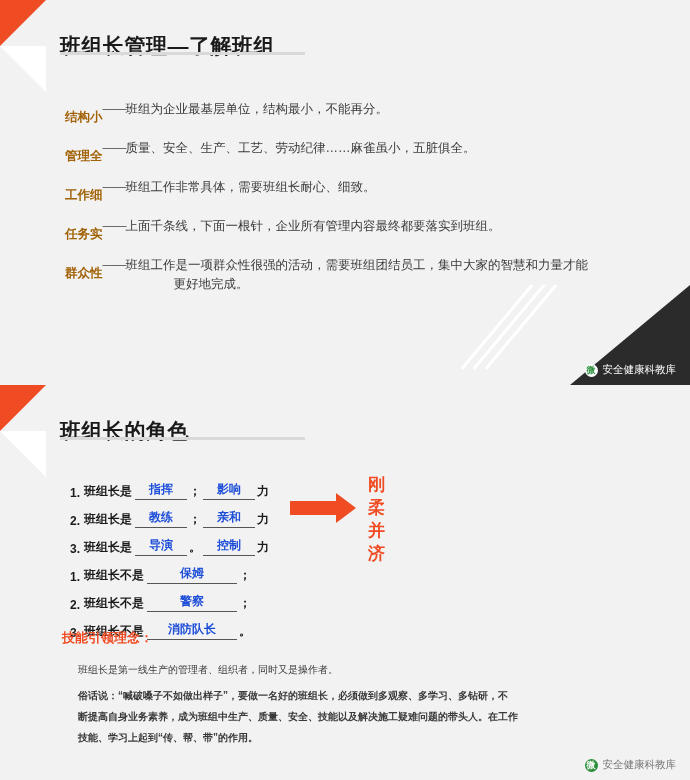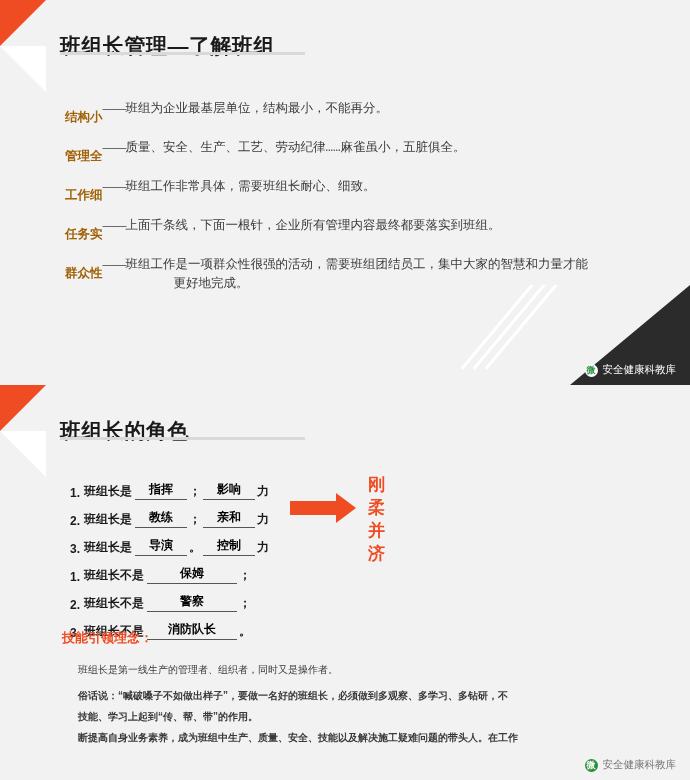--- a/index.html
+++ b/index.html
@@ -93,21 +93,20 @@
     margin-top: 8px;
   }
   .kv-dash {
     color: #555;
     flex: 0 0 auto;
     letter-spacing: -1px;
   }
   .kv-val {
     color: #3a3a3a;
     flex: 1 1 auto;
-    font-family: Liberation Mono, monospace;
   }
   .kv-val .cont {
     display: block;
     padding-left: 48px;
   }
 
   
   .dark-wedge {
     position: absolute;
     right: 0;
@@ -174,21 +173,21 @@
     color: #1a1a1a;
     margin-bottom: 9px;
     white-space: nowrap;
   }
   .num-row .idx { margin-right: 4px; }
   .num-row .lead { margin-right: 3px; }
   .blank {
     display: inline-block;
     border-bottom: 1px solid #555;
     text-align: center;
-    color: #000000;
+    color: #1d4ed8;
     font-weight: bold;
     padding: 0 2px 1px 2px;
   }
   .b-w1 { min-width: 48px; }
   .b-w3 { min-width: 86px; }
   .sep { color: #1a1a1a; margin: 0 2px; }
   .tail { color: #1a1a1a; margin-left: 2px; }
 
   .arrow-block {
     position: absolute;
@@ -385,22 +384,22 @@
       <div>并</div>
       <div>济</div>
     </div>
 
     <div class="sec-head">技能引领理念：</div>
 
     <div class="para para-1">班组长是第一线生产的管理者、组织者，同时又是操作者。</div>
 
     <div class="para para-2">
       <span class="ind">俗话说：“喊破嗓子不如做出样子”，要做一名好的班组长，必须做到多观察、多学习、多钻研，不</span>
+      <span class="ind">断提高自身业务素养，成为班组中生产、质量、安全、技能以及解决施工疑难问题的带头人。在工作</span>
       <span class="ind">技能、学习上起到“传、帮、带”的作用。</span>
-      <span class="ind">断提高自身业务素养，成为班组中生产、质量、安全、技能以及解决施工疑难问题的带头人。在工作</span>
     </div>
 
     <div class="watermark wm-3">
       <span class="wm-badge">微</span>
       <span>安全健康科教库</span>
     </div>
   </section>
 
 </div>
 

